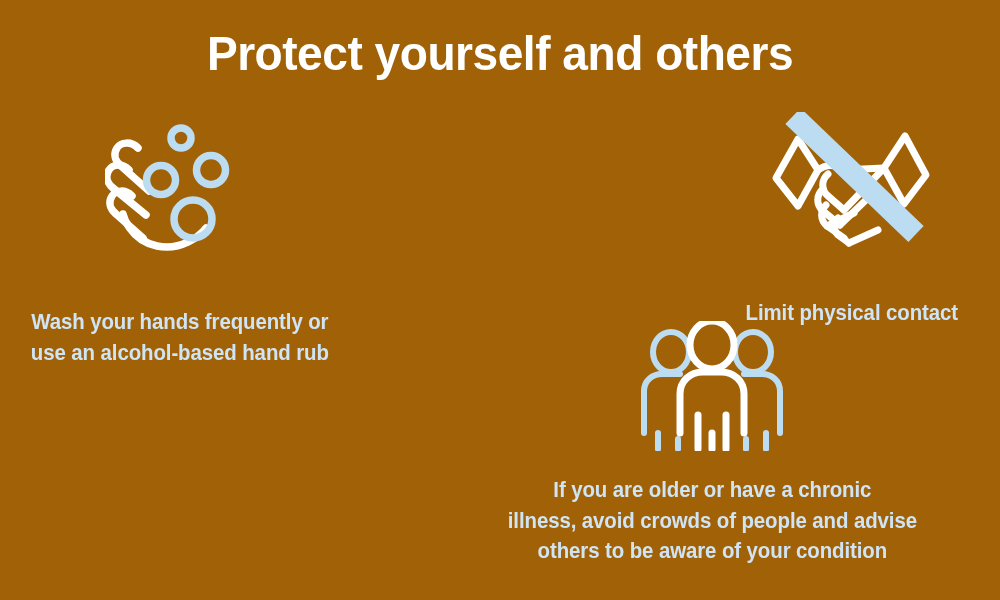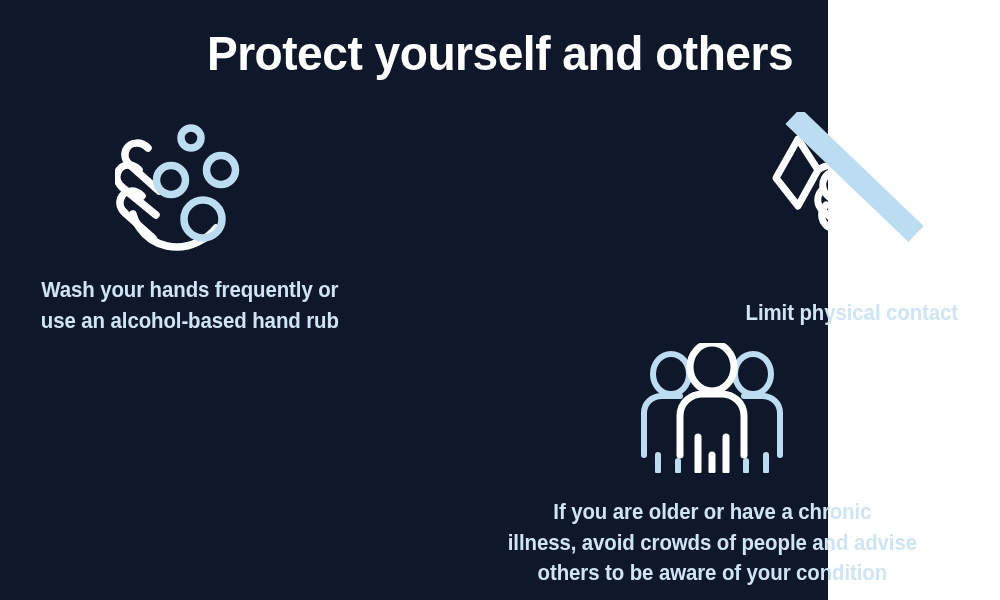--- a/index.html
+++ b/index.html
@@ -7,23 +7,23 @@
     padding: 0;
   }
   body {
     width: 1000px;
     height: 600px;
     overflow: hidden;
     font-family: "Liberation Sans", sans-serif;
   }
   #poster {
     position: relative;
-    width: 828px;
+    width: 1000px;
     height: 600px;
-    background: #0f172a;
+    background: #a16207;
     box-sizing: border-box;
   }
   .title {
     position: absolute;
     top: 26px;
     left: 0;
     width: 1000px;
     text-align: center;
     color: #FFFFFF;
     font-family: "Liberation Sans", sans-serif;
@@ -52,26 +52,26 @@
     font-weight: bold;
     line-height: 1.42;
     text-align: center;
     letter-spacing: -0.1px;
     transform: scaleX(0.95);
     transform-origin: center top;
     white-space: pre-line;
   }
 
   
-  #tile-wash      { left: 10px;   top: 118px; width: 360px; }
+  #tile-wash      { left: 0;   top: 118px; width: 360px; gap: 32px; }
   #tile-cough     { left: 392px; top: 112px; width: 256px; }
   #tile-contact   { left: 712px; top: 112px; width: 280px; gap: 28px; }
   
   #tile-clean     { left: 132px; top: 344px; width: 290px; }
-  #tile-crowds    { left: 462px; top: 343px; width: 500px; }
+  #tile-crowds    { left: 462px; top: 321px; width: 500px; }
 
   #tile-wash .caption    { margin-top: 22px; }
   #tile-cough .caption   { margin-top: 20px; }
   #tile-contact .caption { margin-top: 22px; }
   #tile-clean .caption   { margin-top: 24px; }
   #tile-crowds .caption  { margin-top: 24px; }
 </style>
 </head>
 <body>
 

